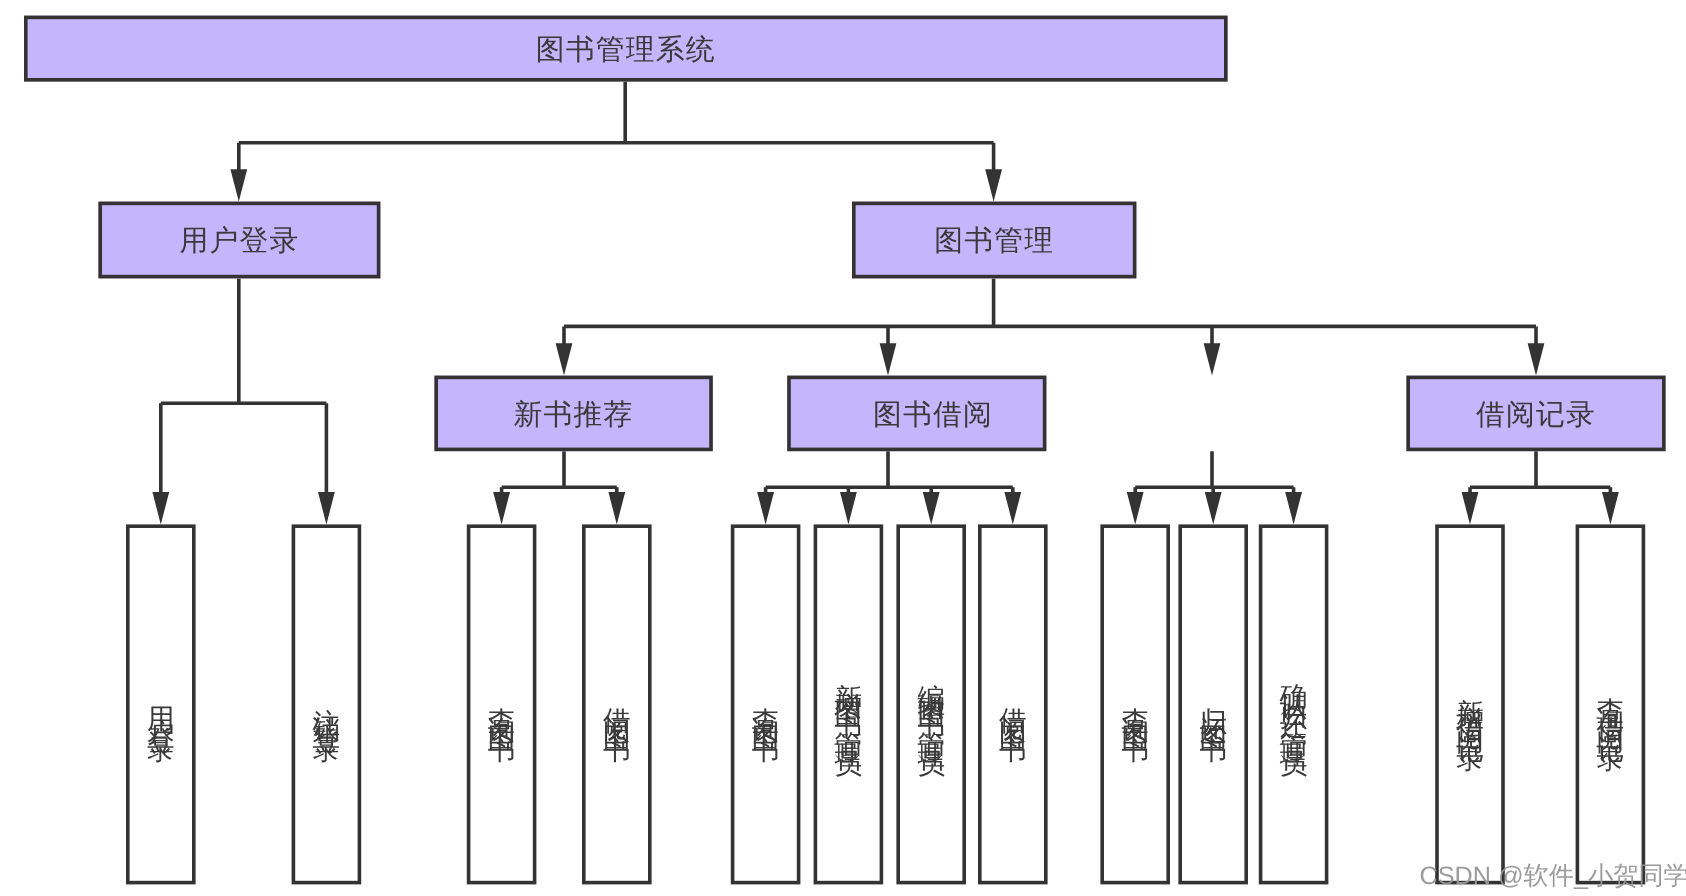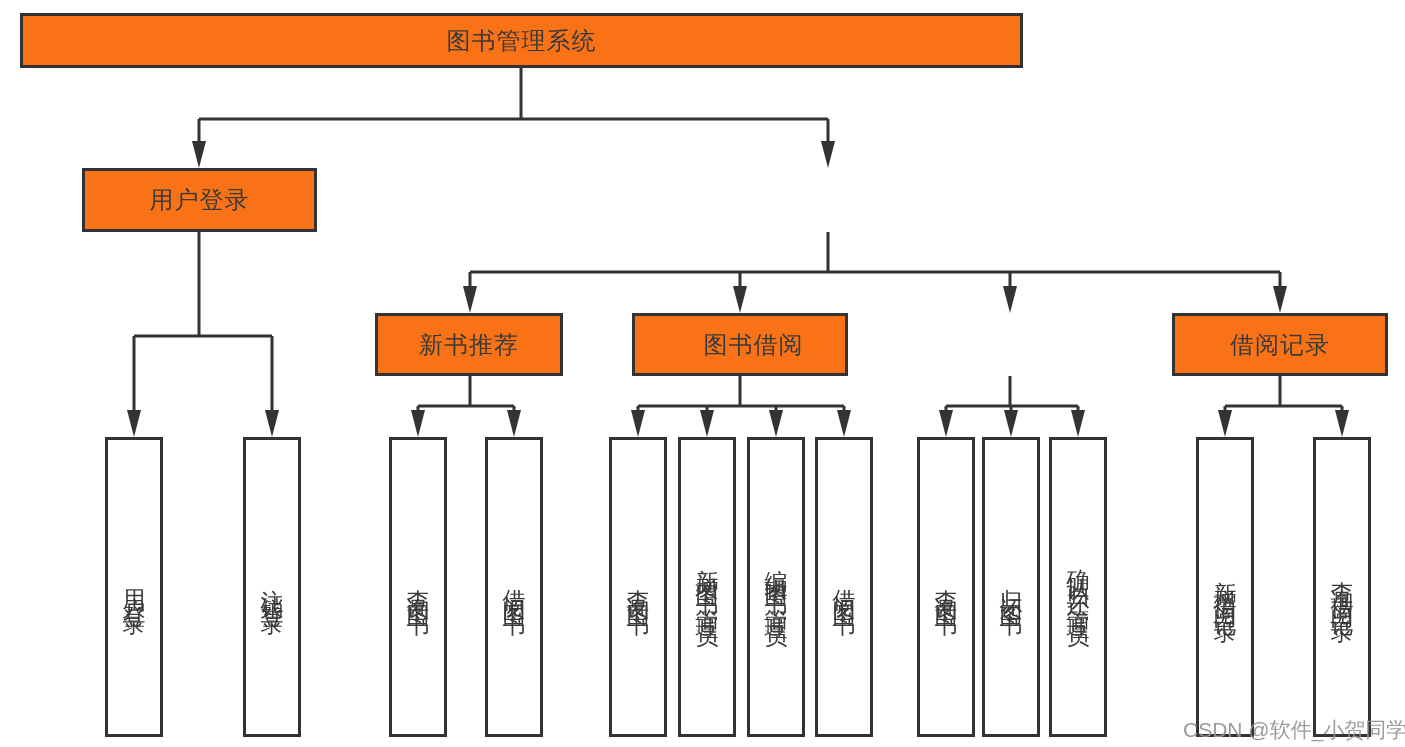--- a/index.html
+++ b/index.html
@@ -15,21 +15,21 @@
   .connector-svg {
     position: absolute;
     left: 0; top: 0;
     width: 1405px; height: 747px;
     z-index: 1;
   }
   .node {
     position: absolute;
     box-sizing: border-box;
     border: 3px solid #333333;
-    background: #f97316;
+    background: #c4b5fd;
     display: flex;
     align-items: center;
     justify-content: center;
     font-size: 24px;
     letter-spacing: 1px;
     color: #3a3a3a;
     z-index: 2;
   }
   .leaf {
     position: absolute;
@@ -92,23 +92,24 @@
       <polygon points="1004,410 1018,410 1011,437"></polygon>
       <polygon points="1071,410 1085,410 1078,437"></polygon>
       <polygon points="1218,410 1232,410 1225,437"></polygon>
       <polygon points="1335,410 1349,410 1342,437"></polygon>
     </g>
   </svg>
 
   <div class="node" style="left:20px; top:13px; width:1003px; height:55px;">图书管理系统</div>
 
   <div class="node" style="left:82px; top:168px; width:235px; height:64px;">用户登录</div>
+  <div class="node" style="left:710px; top:168px; width:237px; height:64px;">图书管理</div>
 
-  <div class="node" style="left:375px; top:313px; width:188px; height:63px;">新书推荐</div>
-  <div class="node" style="left:632px; top:313px; width:216px; height:63px;padding-left:27px;">图书借阅</div>
+  <div class="node" style="left:362px; top:313px; width:232px; height:63px;">新书推荐</div>
+  <div class="node" style="left:656px; top:313px; width:216px; height:63px;padding-left:27px;">图书借阅</div>
   <div class="node" style="left:1172px; top:313px; width:216px; height:63px;">借阅记录</div>
 
   <div class="leaf" style="left:105px;">用户登录</div>
   <div class="leaf" style="left:243px;">注销登录</div>
 
   <div class="leaf" style="left:389px;">查询图书</div>
   <div class="leaf" style="left:485px;">借阅图书</div>
 
   <div class="leaf" style="left:609px;">查询图书</div>
   <div class="leaf" style="left:678px;">新增图书（管理员）</div>

